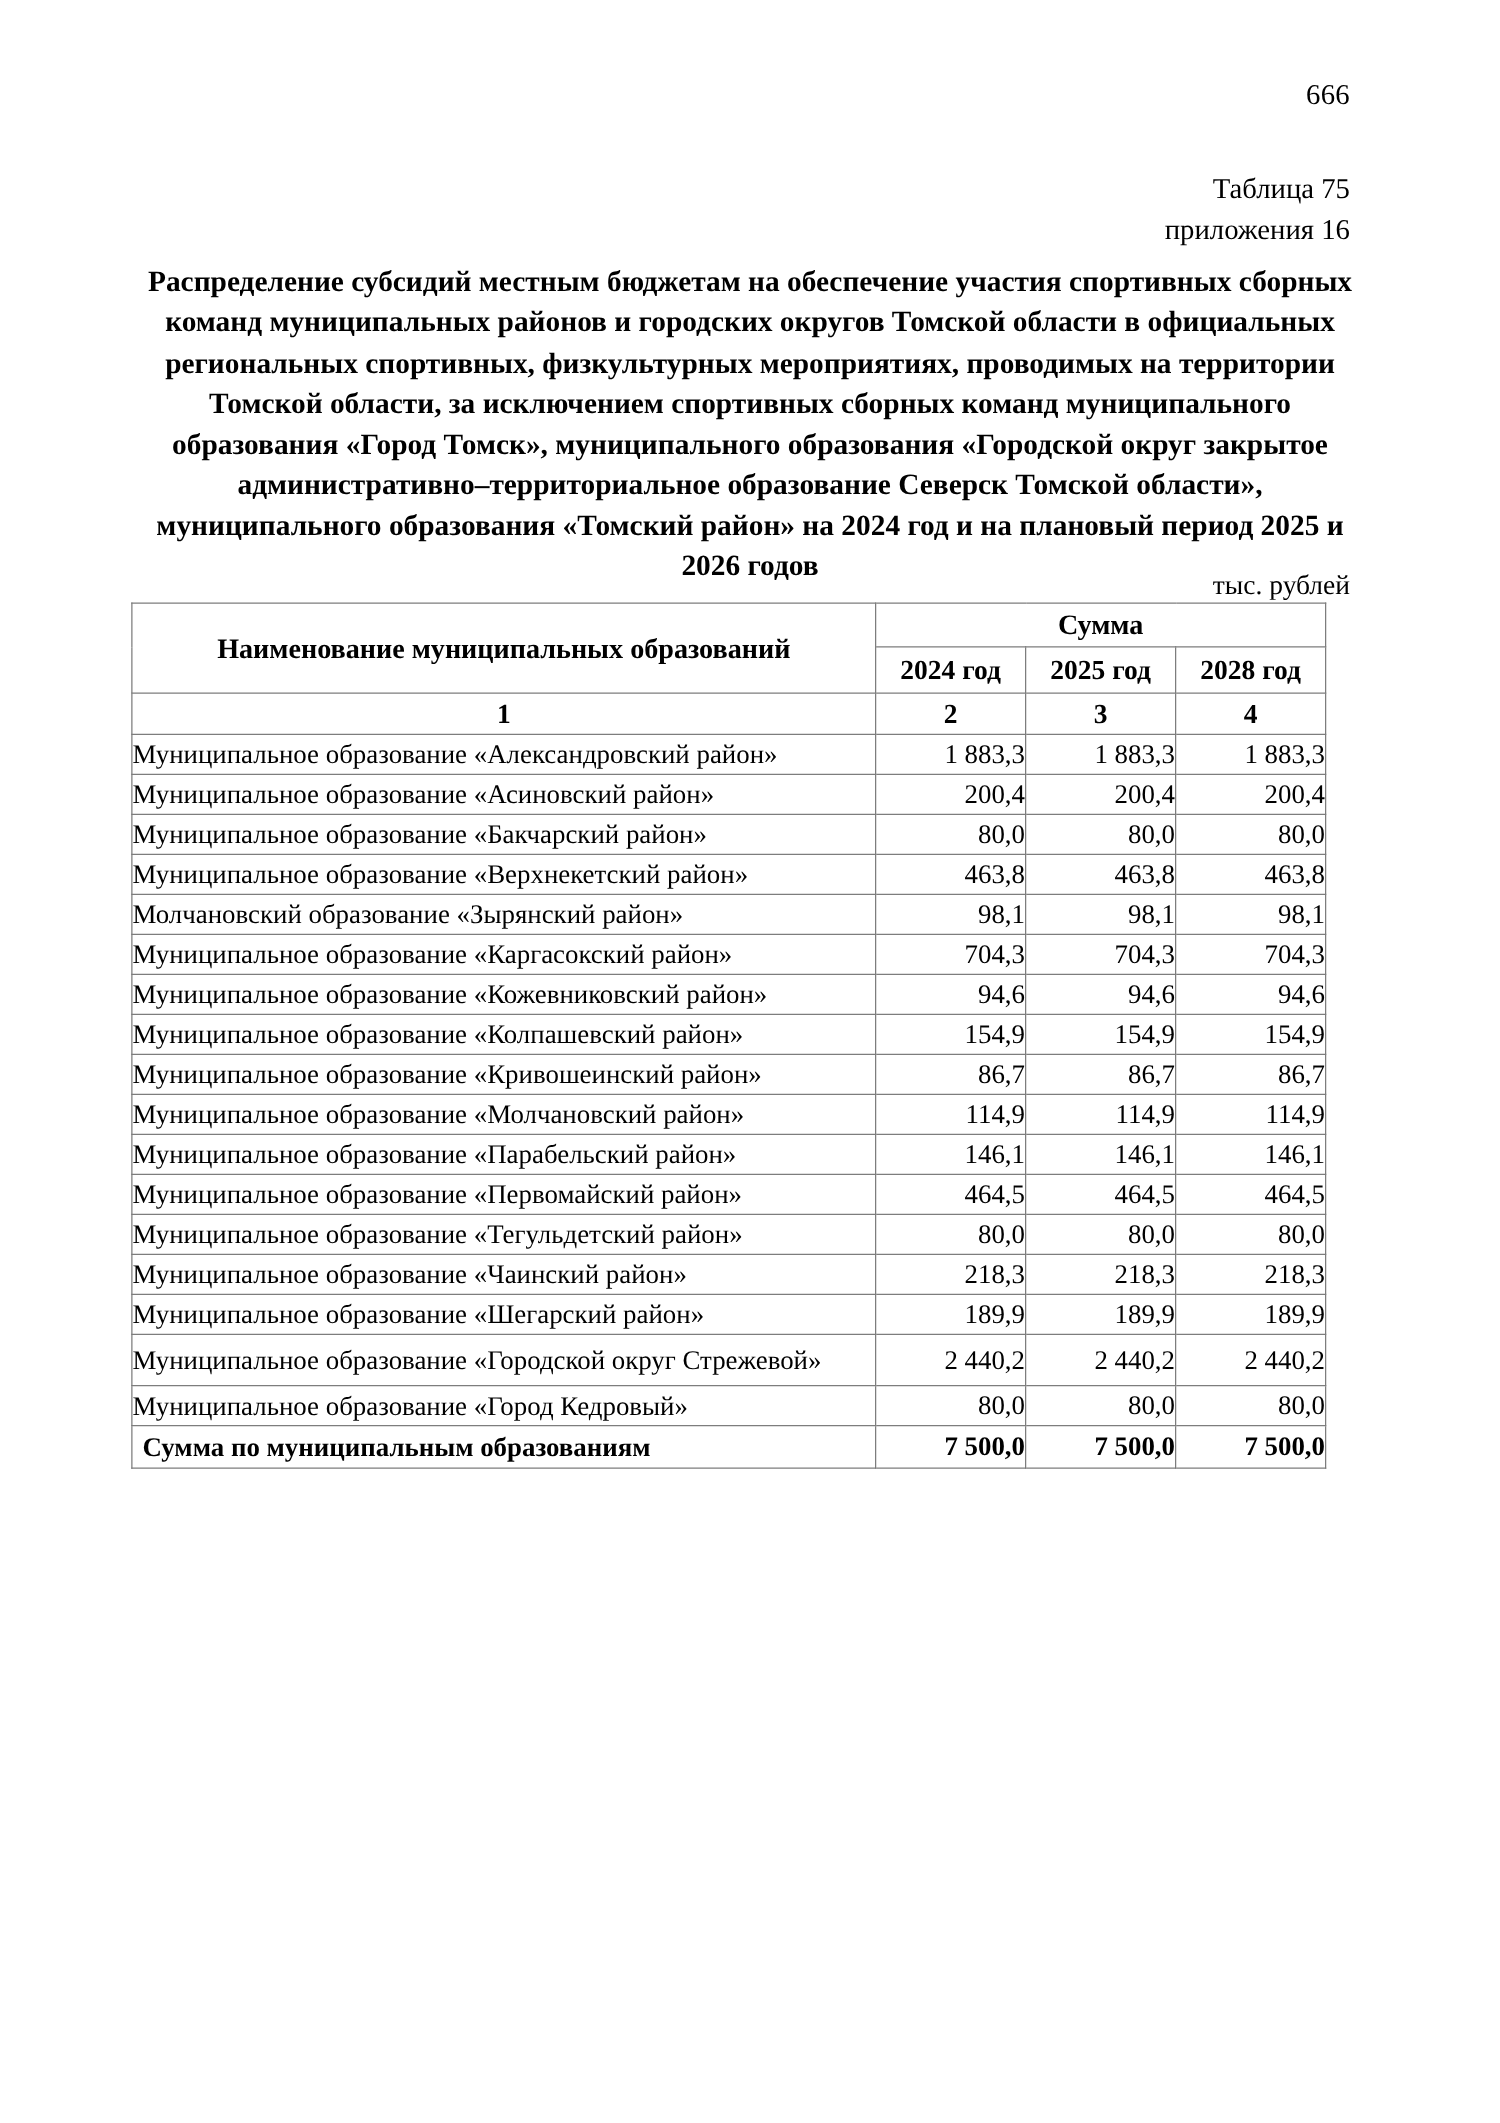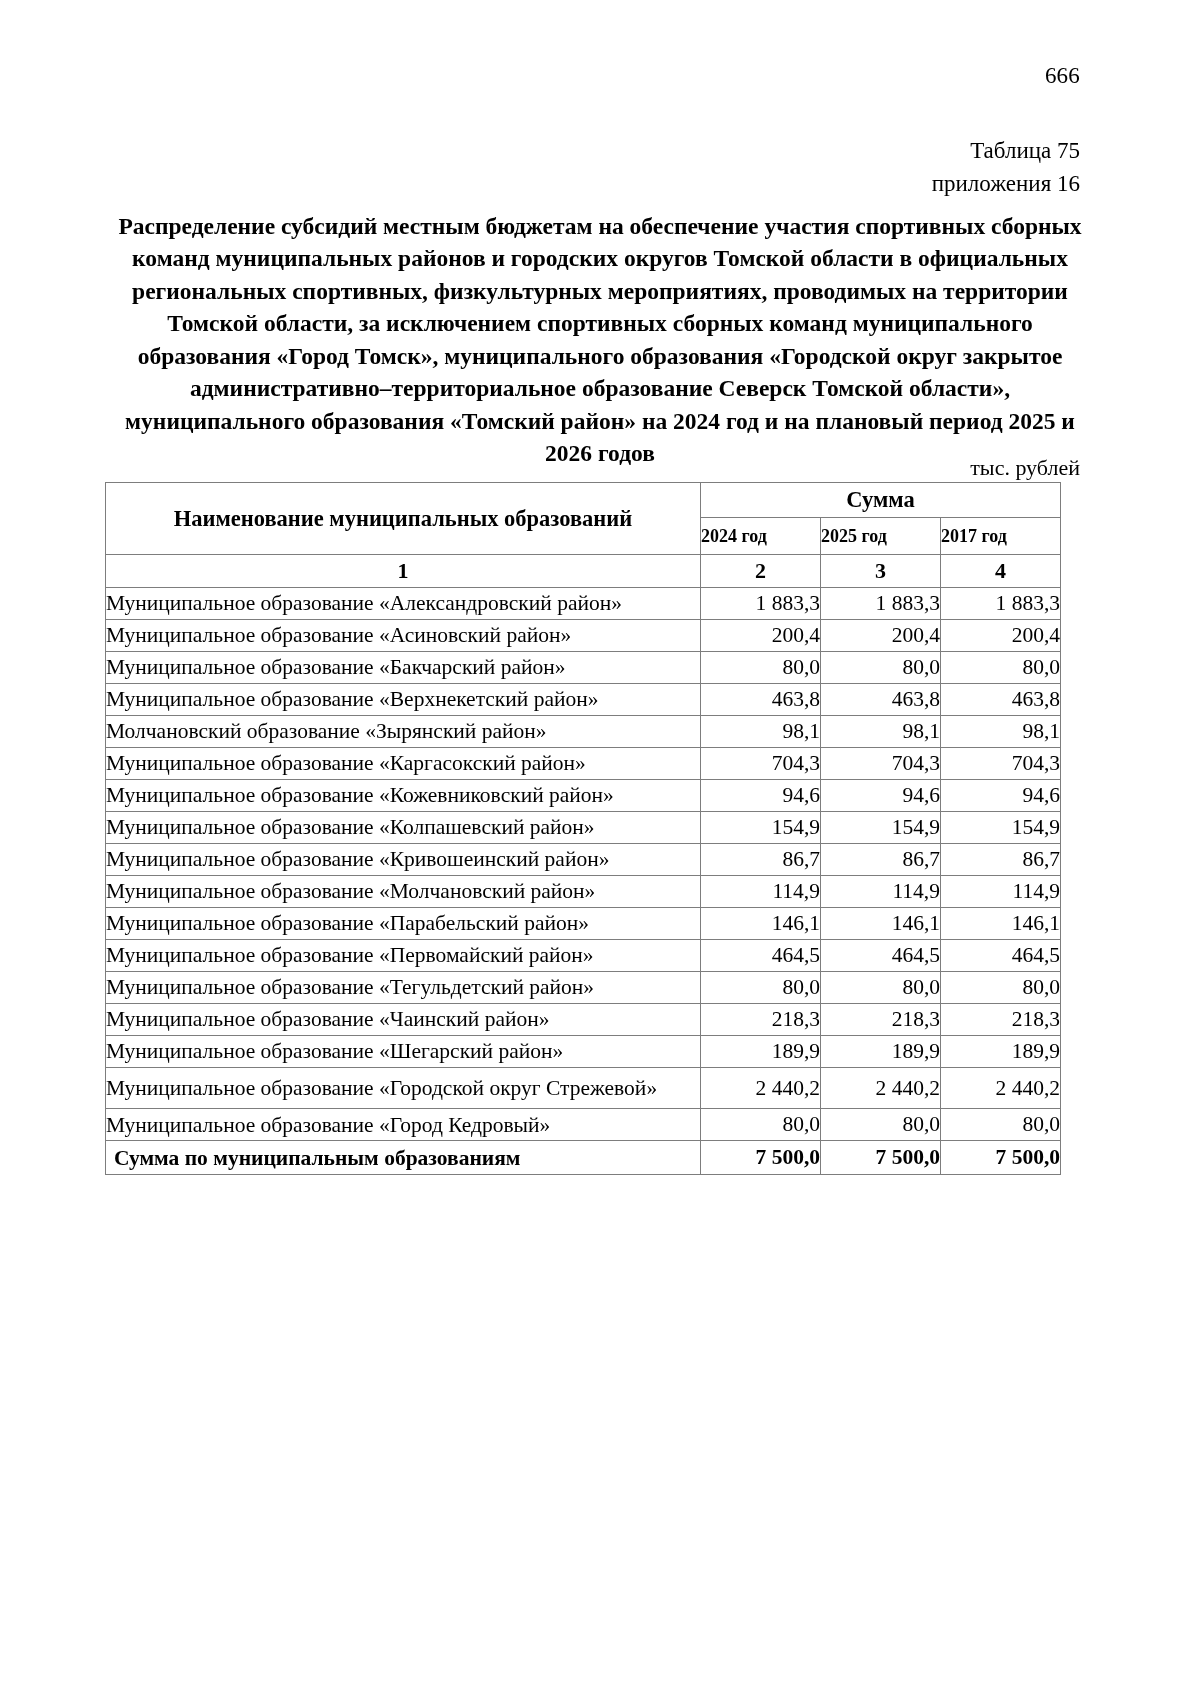--- a/index.html
+++ b/index.html
@@ -90,22 +90,22 @@
     padding: 4px 6px;
   }
   th.h-sum {
     font-weight: bold;
     text-align: center;
     font-size: 22.5px;
     height: 34px;
   }
   th.h-year {
     font-weight: bold;
-    text-align: left;
-    font-size: 18px;
+    text-align: center;
+    font-size: 22px;
     height: 36px;
   }
   td.num-idx {
     text-align: center;
     font-weight: bold;
     font-size: 22px;
     height: 32px;
   }
   td.cell-name {
     text-align: left;
@@ -163,21 +163,21 @@
         <col class="col-y3">
       </colgroup>
       <thead>
         <tr>
           <th class="h-name" rowspan="2">Наименование муниципальных образований</th>
           <th class="h-sum" colspan="3">Сумма</th>
         </tr>
         <tr>
           <th class="h-year">2024 год</th>
           <th class="h-year">2025 год</th>
-          <th class="h-year">2017 год</th>
+          <th class="h-year">2028 год</th>
         </tr>
       </thead>
       <tbody>
         <tr>
           <td class="num-idx">1</td>
           <td class="num-idx">2</td>
           <td class="num-idx">3</td>
           <td class="num-idx">4</td>
         </tr>
 

